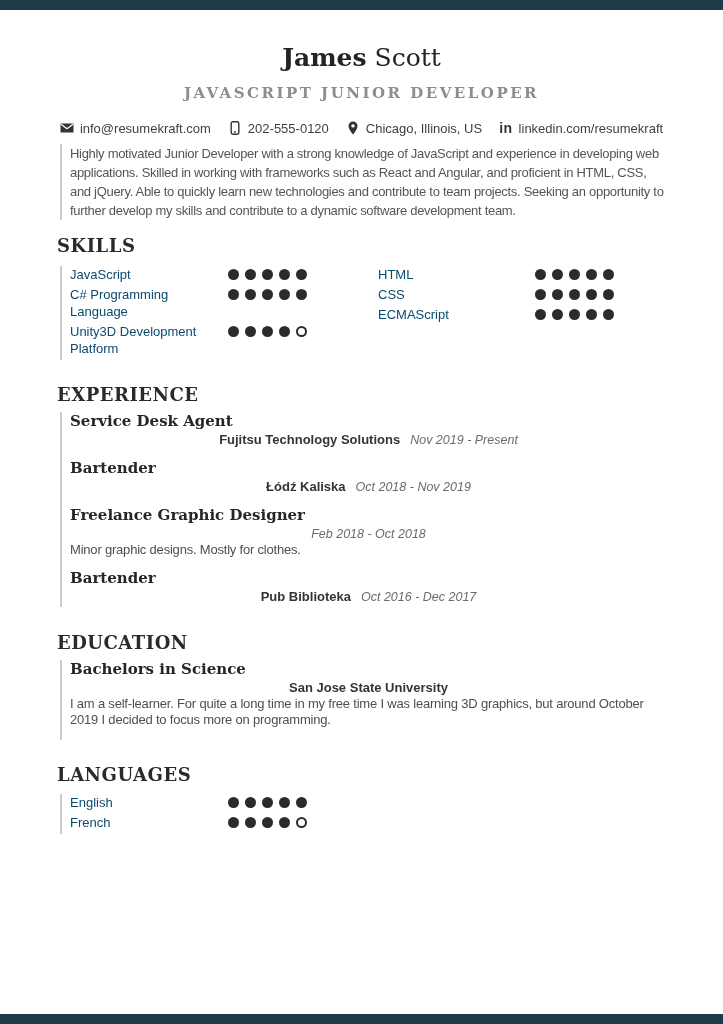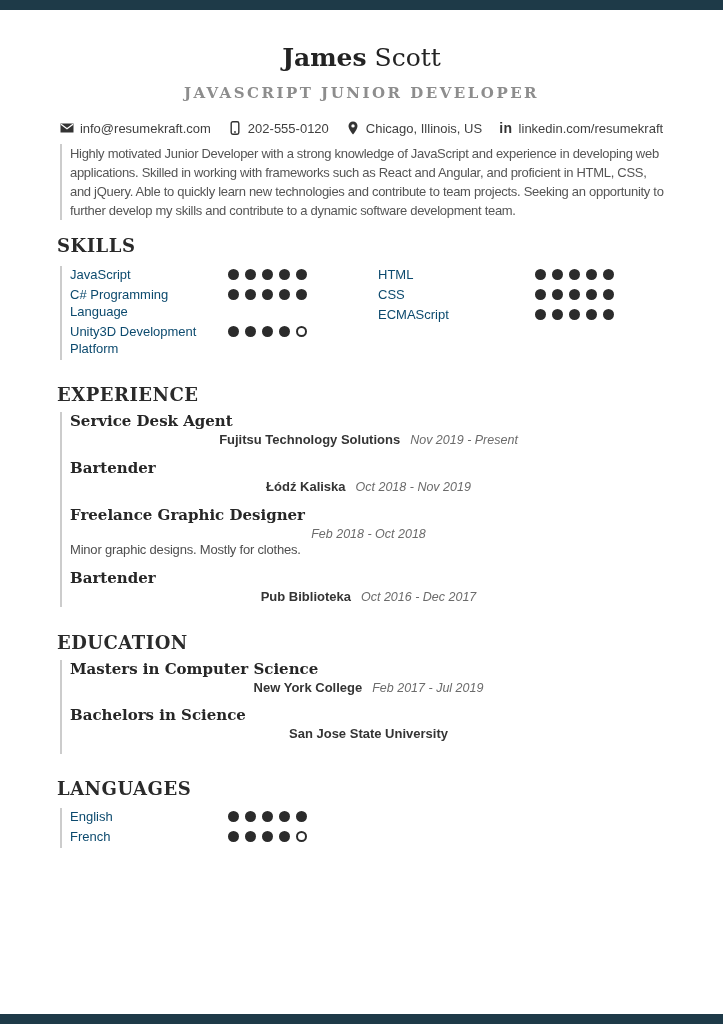--- a/index.html
+++ b/index.html
@@ -254,26 +254,23 @@
         <div class="entry-title">Bartender</div>
         <div class="entry-meta"><span class="entry-org">Pub Biblioteka</span><span class="entry-dates">Oct 2016 - Dec 2017</span></div>
       </div>
     </div>
   </section>
 
   <section class="education-section">
     <h2 class="section-heading">EDUCATION</h2>
     <div class="section-content">
       <div class="entry">
-        <div class="entry-title">Masters in Computer Science</div>
-        <div class="entry-meta"><span class="entry-org">New York College</span><span class="entry-dates">Feb 2017 - Jul 2019</span></div>
-      </div>
-      <div class="entry">
         <div class="entry-title">Bachelors in Science</div>
         <div class="entry-meta"><span class="entry-org">San Jose State University</span></div>
+        <div class="entry-desc">I am a self-learner. For quite a long time in my free time I was learning 3D graphics, but around October 2019 I decided to focus more on programming.</div>
       </div>
     </div>
   </section>
 
   <section class="languages-section">
     <h2 class="section-heading">LANGUAGES</h2>
     <div class="section-content">
       <div class="rating-col left">
           <div class="rating-row">
             <span class="rating-label">English</span>

